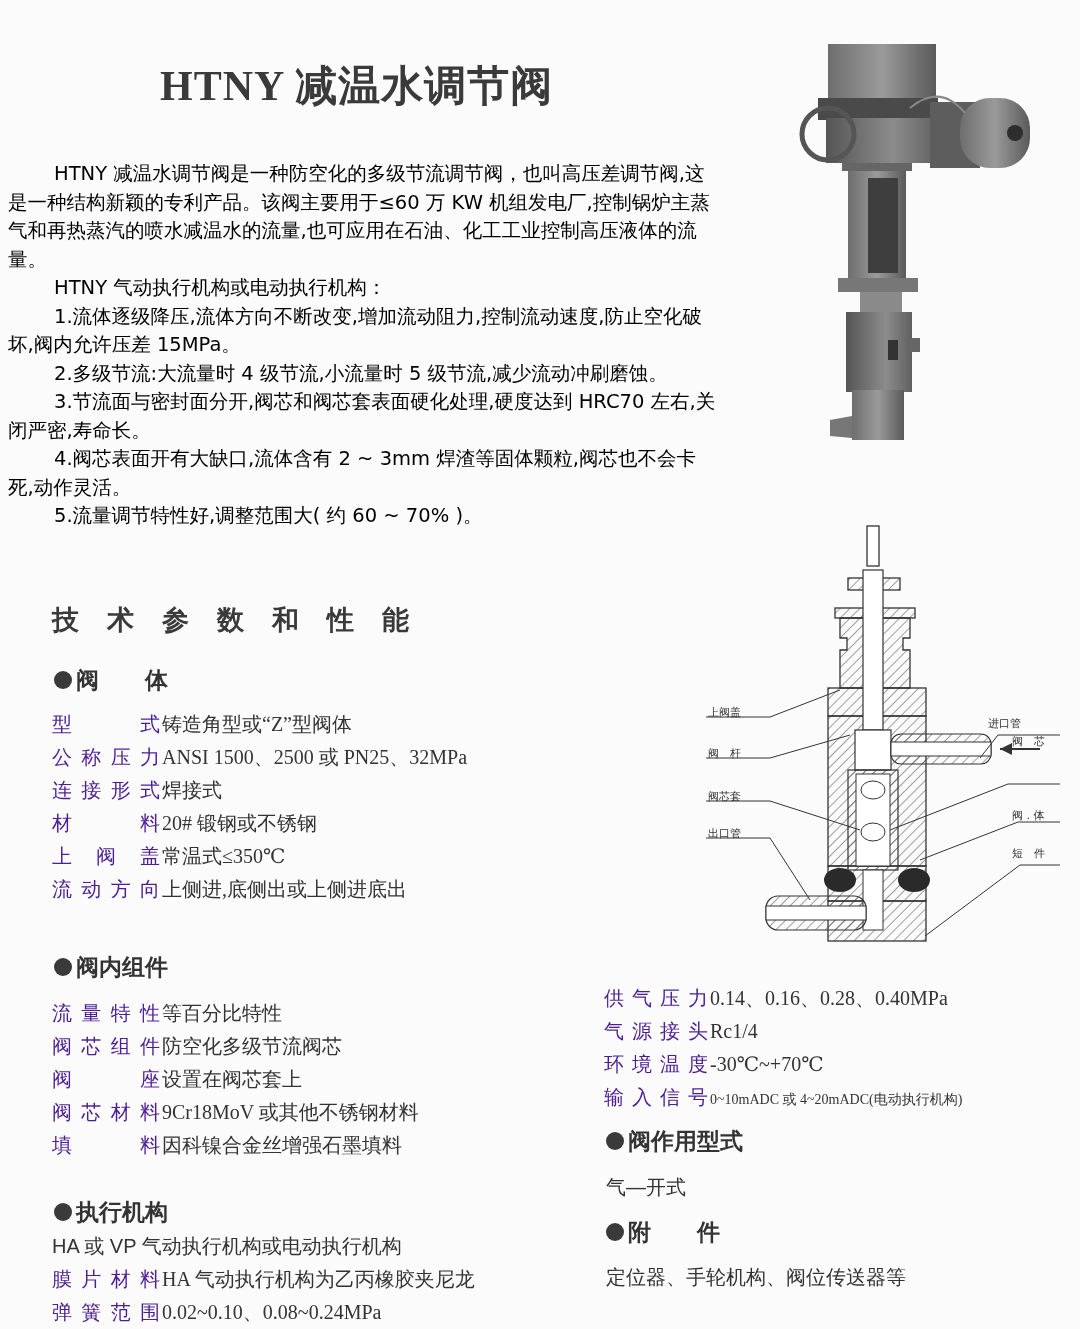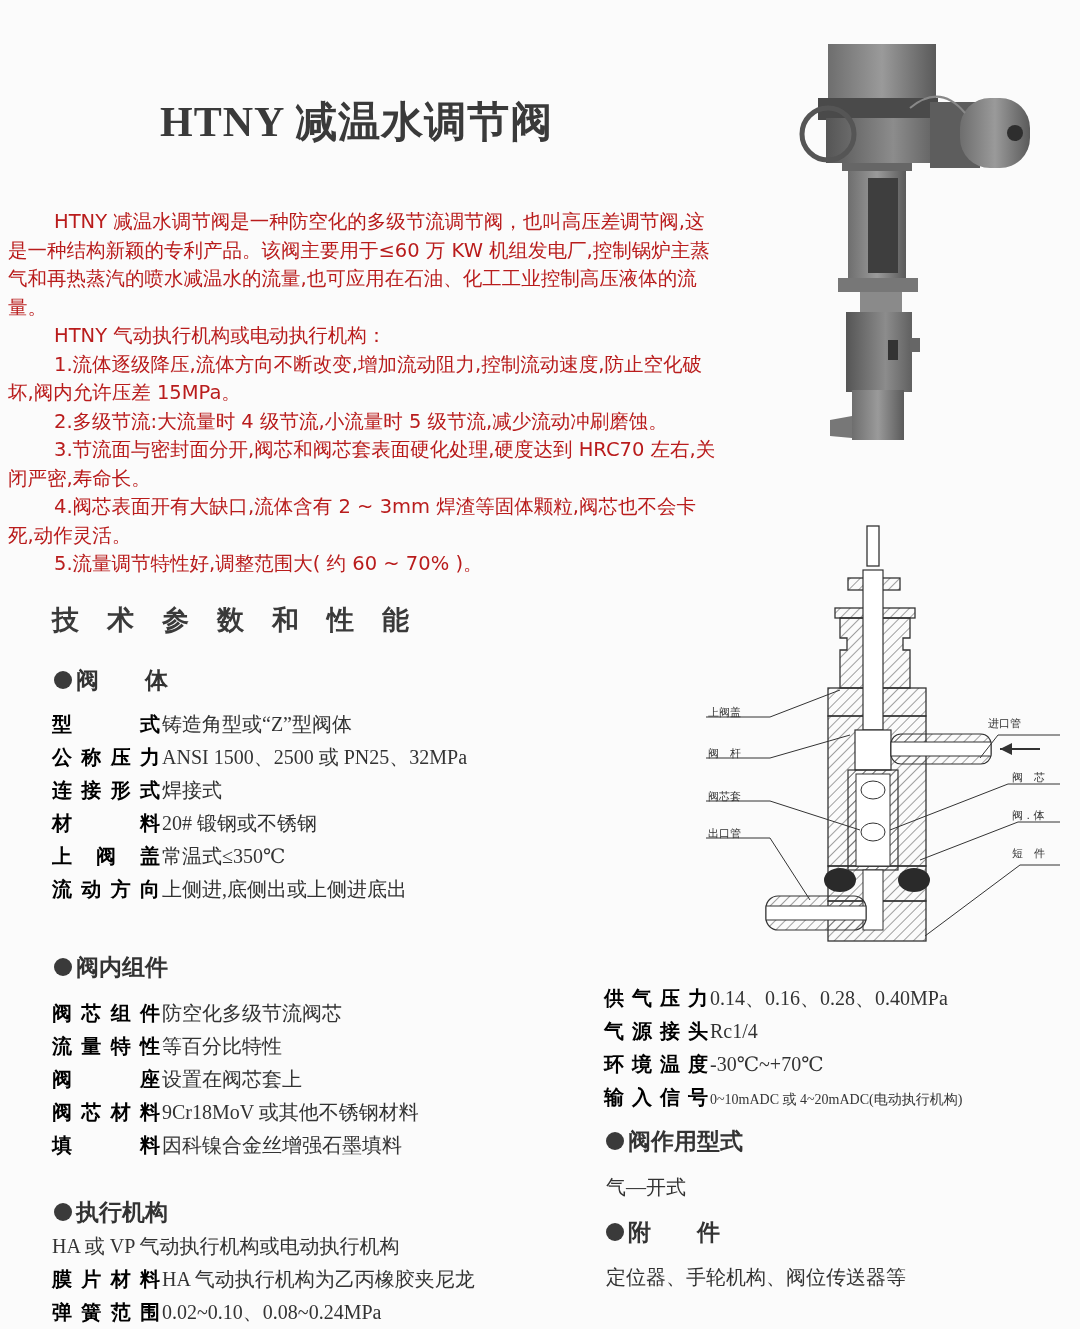--- a/index.html
+++ b/index.html
@@ -4,35 +4,35 @@
 <style>
   html, body { margin:0; padding:0; }
   body {
     width:1080px; height:1329px; position:relative; overflow:hidden;
     background:#fbfbfb; color:#2a2a2a;
     font-family:"DejaVu Sans", sans-serif;
   }
   .abs { position:absolute; }
   .title {
     left:160px; top:58px; font-family:"Liberation Serif","DejaVu Serif",serif;
-    font-weight:bold; font-size:42px; color:#3a3a3a; letter-spacing:1px; white-space:nowrap;margin-top:36px;
+    font-weight:bold; font-size:42px; color:#3a3a3a; letter-spacing:1px; white-space:nowrap;
   }
-  .intro { left:8px; top:160px; width:710px; font-size:19.5px; line-height:28.5px; color:#b91c1c;margin-top:48px; }
+  .intro { left:8px; top:160px; width:710px; font-size:19.5px; line-height:28.5px; color:#000000; }
   .intro p { margin:0; }
   .intro .ind { text-indent:46px; }
   .sect-title {
     left:52px; top:602px; font-size:27px; font-weight:bold; color:#3a3a3a;
     letter-spacing:28px; white-space:nowrap;
   }
   .sub { font-size:23px; font-weight:bold; color:#333; white-space:nowrap;text-align:center; }
   .sub .dot { display:inline-block; width:18px; height:18px; border-radius:50%; background:#3a3a3a; margin-right:4px; vertical-align:-1px; }
   .row { white-space:nowrap; font-size:20px; height:33px; line-height:33px; }
-  .row .k { display:inline-block; width:108px; font-weight:bold; color:#000000; text-align-last:justify; text-align:justify; margin-right:2px; }
+  .row .k { display:inline-block; width:108px; font-weight:normal; color:#4c1d95; text-align-last:justify; text-align:justify; margin-right:2px; }
   .row .v { font-family:"Liberation Serif","DejaVu Serif",serif; color:#333; font-size:20px; }
-  .plain { font-family:Liberation Serif, serif; font-size:20px; color:#333; white-space:nowrap; }
+  .plain { font-family:Liberation Sans, sans-serif; font-size:20px; color:#333; white-space:nowrap; }
   .lbl { font-family:"DejaVu Sans",sans-serif; font-size:11px; color:#333; white-space:nowrap; }
 </style>
 </head>
 <body>
 
 <div class="abs title">HTNY 减温水调节阀</div>
 
 <svg class="abs" style="left:790px;top:38px" width="250" height="405">
   <defs>
     <linearGradient id="g1" x1="0" x2="1">
@@ -87,22 +87,22 @@
   <div class="row"><span class="k">连接形式</span><span class="v">焊接式</span></div>
   <div class="row"><span class="k">材料</span><span class="v">20# 锻钢或不锈钢</span></div>
   <div class="row"><span class="k">上阀盖</span><span class="v">常温式≤350℃</span></div>
   <div class="row"><span class="k">流动方向</span><span class="v">上侧进,底侧出或上侧进底出</span></div>
 </div>
 
 <div class="abs sub" style="left:54px;top:952px">
   <span class="dot"></span><span>阀内组件</span>
 </div>
 <div class="abs" style="left:52px;top:997px">
+  <div class="row"><span class="k">流量特性</span><span class="v">等百分比特性</span></div>
   <div class="row"><span class="k">阀芯组件</span><span class="v">防空化多级节流阀芯</span></div>
-  <div class="row"><span class="k">流量特性</span><span class="v">等百分比特性</span></div>
   <div class="row"><span class="k">阀座</span><span class="v">设置在阀芯套上</span></div>
   <div class="row"><span class="k">阀芯材料</span><span class="v">9Cr18MoV 或其他不锈钢材料</span></div>
   <div class="row"><span class="k">填料</span><span class="v">因科镍合金丝增强石墨填料</span></div>
 </div>
 
 <div class="abs sub" style="left:54px;top:1197px">
   <span class="dot"></span><span>执行机构</span>
 </div>
 <div class="abs plain" style="left:52px;top:1233px">HA 或 VP 气动执行机构或电动执行机构</div>
 <div class="abs" style="left:52px;top:1263px">
@@ -175,15 +175,15 @@
     <polyline points="360,264 308,264 190,310"></polyline>
     <polyline points="360,302 318,302 220,340"></polyline>
     <polyline points="360,345 320,345 225,416"></polyline>
   </g>
 </svg>
 <span class="abs lbl" style="left:708px;top:705px">上阀盖</span>
 <span class="abs lbl" style="left:708px;top:746px">阀　杆</span>
 <span class="abs lbl" style="left:708px;top:789px">阀芯套</span>
 <span class="abs lbl" style="left:708px;top:826px">出口管</span>
 <span class="abs lbl" style="left:988px;top:716px">进口管</span>
-<span class="abs lbl" style="left:1012px;top:770px">阀　芯</span>
+<span class="abs lbl" style="left:1012px;top:734px">阀　芯</span>
 <span class="abs lbl" style="left:1012px;top:808px">阀 . 体</span>
 <span class="abs lbl" style="left:1012px;top:846px">短　件</span>
 
 </body></html>

